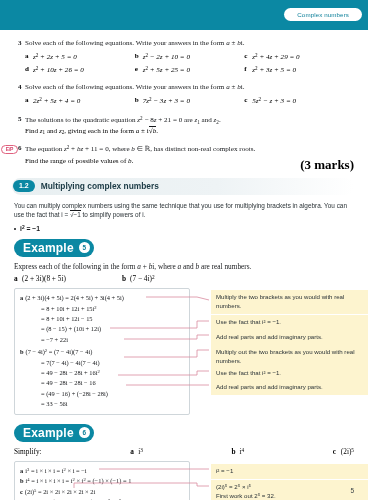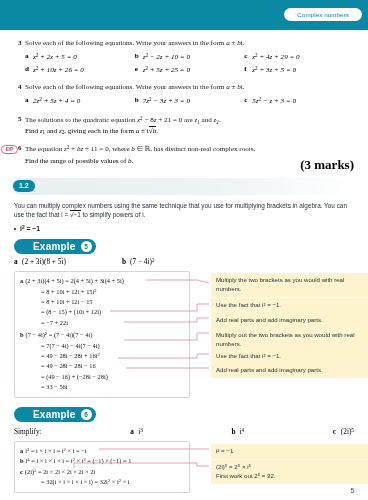--- a/index.html
+++ b/index.html
@@ -162,25 +162,24 @@
   .example-pill {
     display: inline-flex;
     align-items: center;
     background: #0b88a3;
     border-radius: 9px;
     padding: 2px 4px 2px 9px;
     margin-top: 7px;
   }
   .example-word {
     font-family: "Liberation Sans", sans-serif;
-    font-size: 10px;
+    font-size: 12px;
     font-weight: bold;
     color: #ffffff;
     letter-spacing: .2px;
-    margin-left: 10px;
   }
   .example-num {
     width: 11px;
     height: 11px;
     border-radius: 50%;
     background: #ffffff;
     color: #0b7f99;
     font-family: "Liberation Sans", sans-serif;
     font-size: 6.4px;
     font-weight: bold;
@@ -349,37 +348,41 @@
     </div>
     <div class="cont-line" style="position:relative;">
       Find the range of possible values of <i>b</i>.
       <span class="marks">(3 marks)</span>
     </div>
   </div>
 
   
   <div class="section-head">
     <div class="sec-pill">1.2</div>
+    <div class="sec-title">Multiplying complex numbers</div>
   </div>
 
   <div class="sec-intro">
     You can multiply complex numbers using the same technique that you use for multiplying brackets in
     algebra. You can use the fact that i = <span class="radic">√−1</span> to simplify powers of i.
   </div>
 
   <div class="bullet-line">
     i<span class="sup">2</span> = −1
   </div>
 
   
   <div class="example-pill">
     <span class="example-word">Example</span>
     <span class="example-num">5</span>
   </div>
 
+  <div class="ex-prompt">
+    Express each of the following in the form <i>a</i> + <i>b</i>i, where <i>a</i> and <i>b</i> are real numbers.
+  </div>
 
   <div class="ex-parts">
     <div style="width:108px;display:flex;">
       <span class="plet">a</span>
       <span>(2 + 3i)(8 + 5i)</span>
     </div>
     <div style="display:flex;">
       <span class="plet">b</span>
       <span>(7 − 4i)<span class="sup">2</span></span>
     </div>

